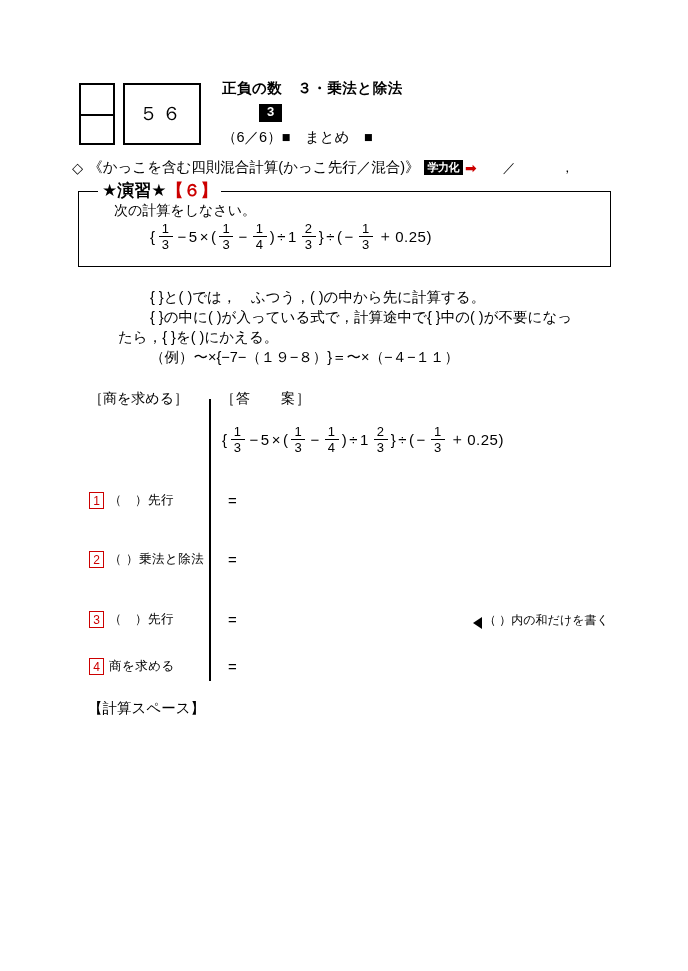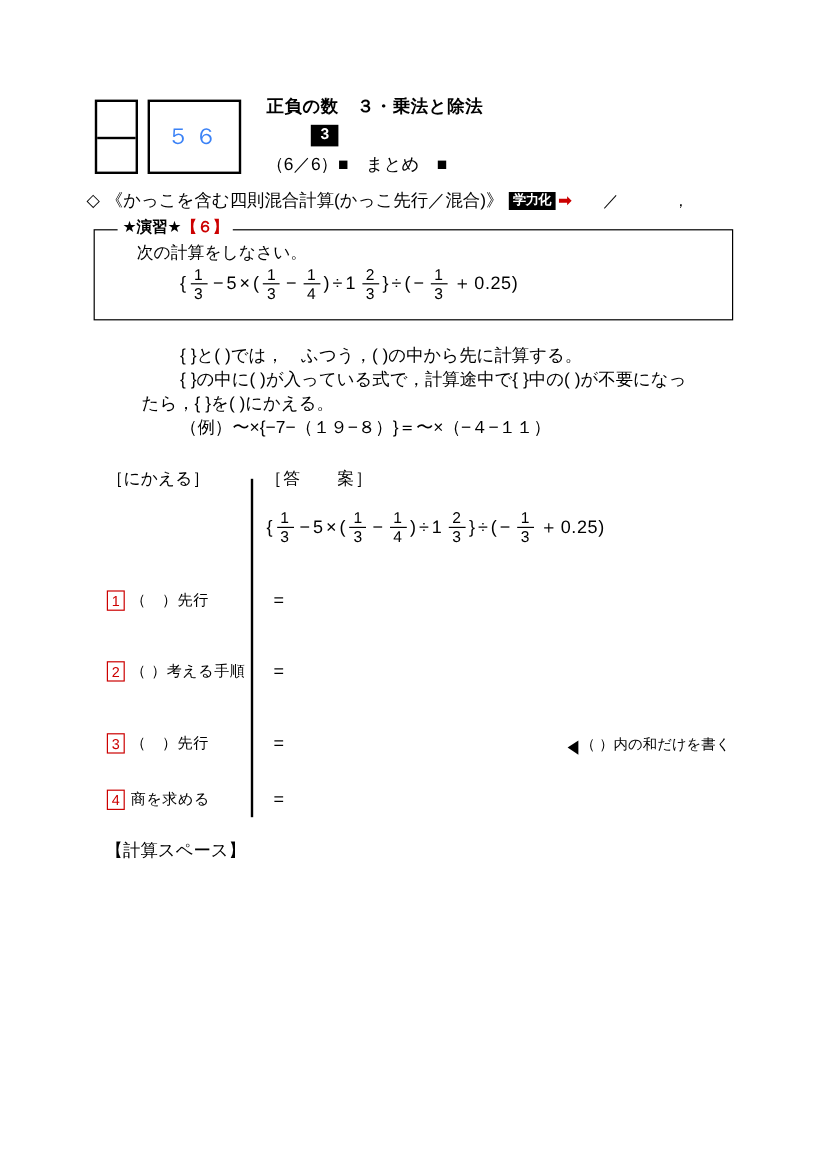--- a/index.html
+++ b/index.html
@@ -48,21 +48,21 @@
     top: 0;
     width: 78px;
     height: 62px;
     border: 2px solid #000;
     box-sizing: border-box;
     display: flex;
     align-items: center;
     justify-content: center;
     font-size: 19px;
     letter-spacing: 4px;
-    color: #3b82f6;
+    color: #000000;
   }
 
   .hdr-line1 {
     position: absolute;
     left: 222px;
     top: 79px;
     font-size: 14.5px;
     font-weight: bold;
     letter-spacing: 0.5px;
     white-space: nowrap;
@@ -136,21 +136,21 @@
     height: 76px;
     border: 1.5px solid #000;
     box-sizing: border-box;
   }
   .ex-label {
     position: absolute;
     left: 98px;
     top: 182px;
     background: #fff;
     padding: 0 4px;
-    font-size: 13px;
+    font-size: 17px;
     font-weight: bold;
     white-space: nowrap;
     line-height: 1.1;
   }
   .ex-label .red {
     color: #cc0000;
   }
   .ex-instr {
     position: absolute;
     left: 114px;
@@ -385,21 +385,21 @@
       </span>
   </div>
 
   <div class="think">
     <div class="l2">{ }と( )では，　ふつう，( )の中から先に計算する。</div>
     <div class="l3">{ }の中に( )が入っている式で，計算途中で{ }中の( )が不要になっ</div>
     <div class="l4">たら，{ }を( )にかえる。</div>
     <div class="l5">（例）〜×{−7−（１９−８）}＝〜×（−４−１１）</div>
   </div>
 
-  <div class="proc-head">［にかえる］</div>
+  <div class="proc-head">［商を求める］</div>
   <div class="ans-head">［答　　案］</div>
   <div class="vdiv"></div>
 
   <div class="ans-expr">
     <span class="expr">
         <span class="sym">{</span>
         <span class="frac">
           <span class="num">1</span>
           <span class="bar"></span>
           <span class="den">3</span>
@@ -445,21 +445,21 @@
   </div>
 
   <div class="step" style="top:492px">
     <span class="step-num">1</span>
     <span class="step-label">（　）先行</span>
   </div>
   <div class="eq" style="top:492px">=</div>
 
   <div class="step" style="top:551px">
     <span class="step-num">2</span>
-    <span class="step-label">（ ）考える手順</span>
+    <span class="step-label">（ ）乗法と除法</span>
   </div>
   <div class="eq" style="top:551px">=</div>
 
   <div class="step" style="top:611px">
     <span class="step-num">3</span>
     <span class="step-label">（　）先行</span>
   </div>
   <div class="eq" style="top:611px">=</div>
   <div class="note" style="top:612px">
     <span class="tri-left"></span>

